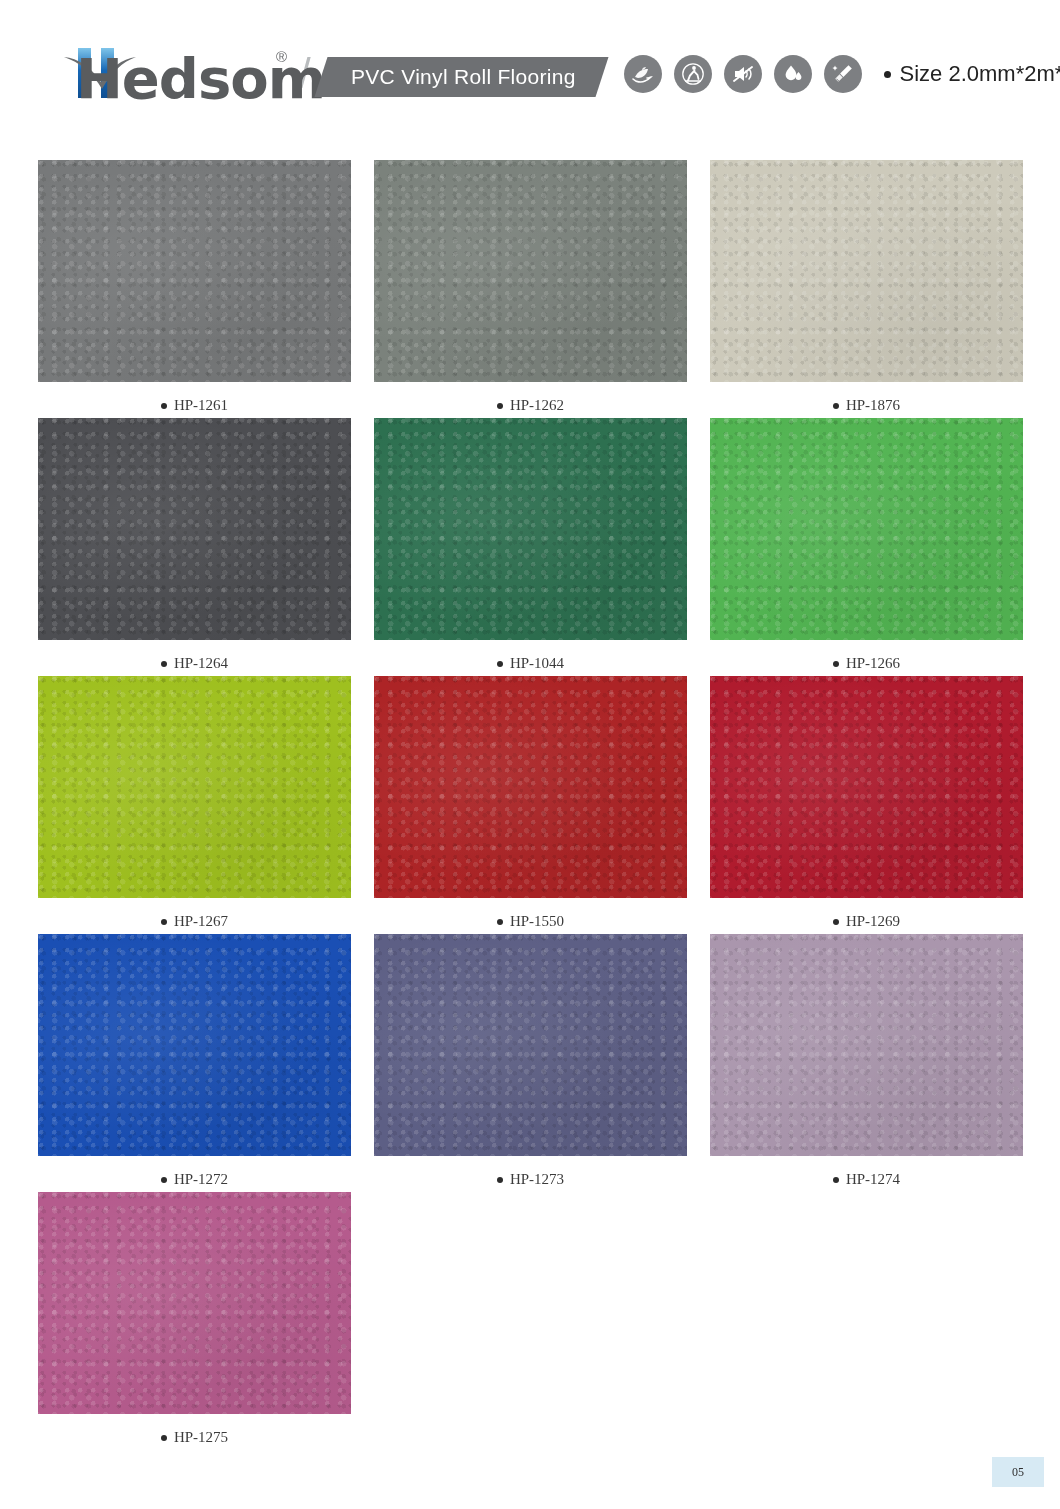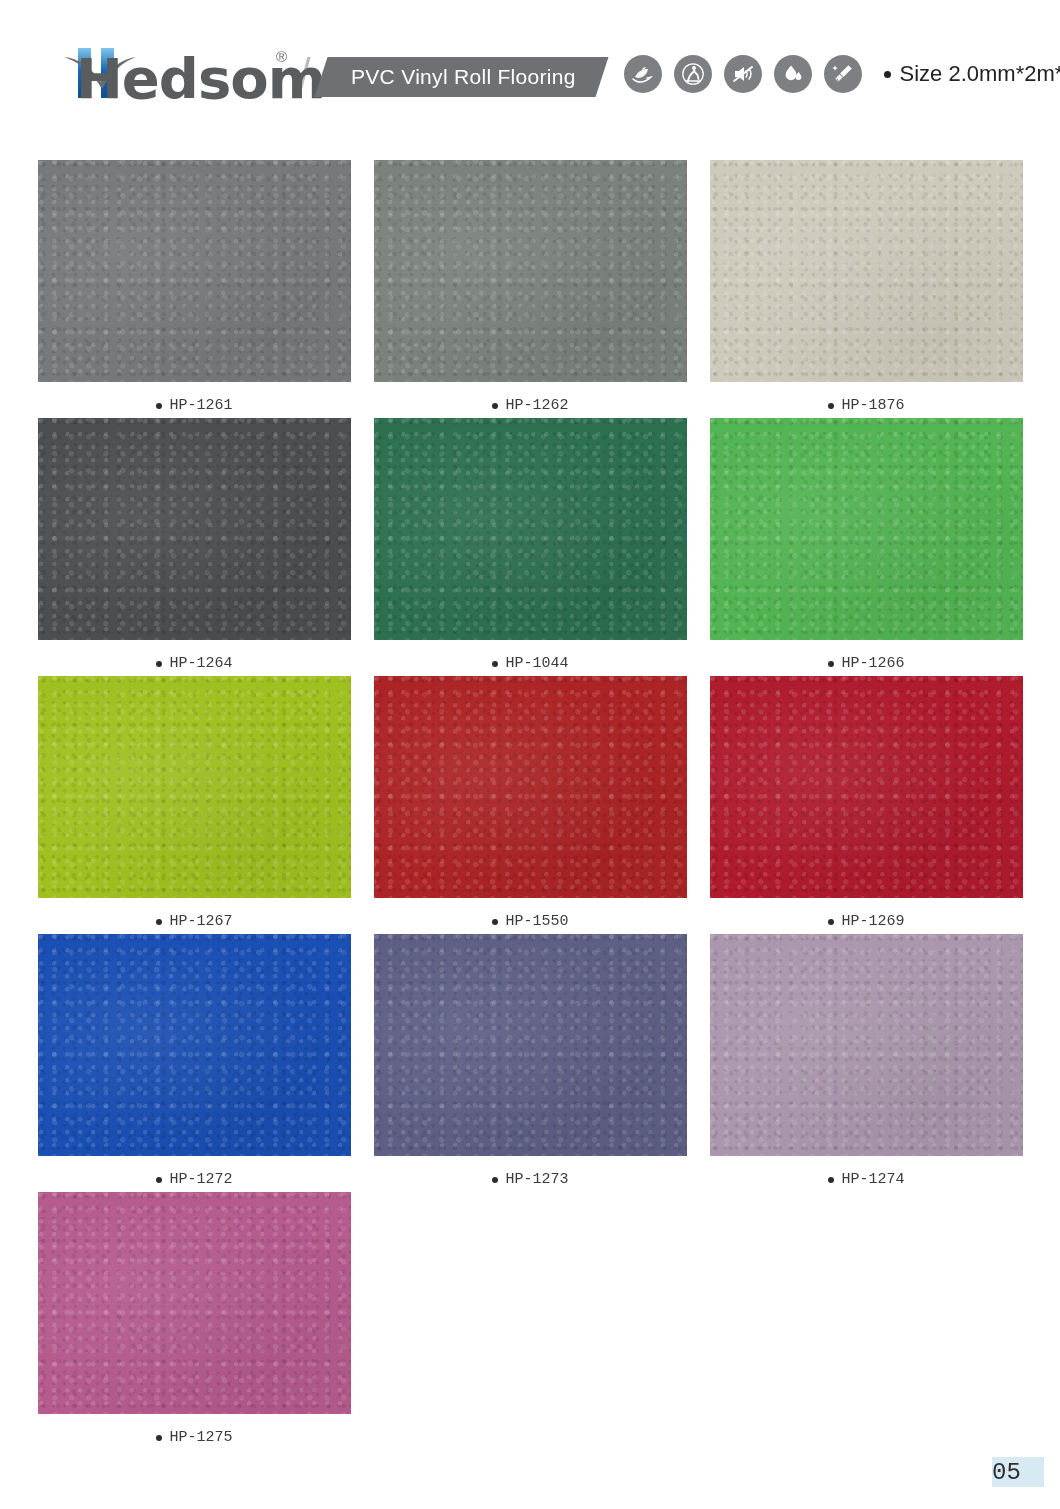--- a/index.html
+++ b/index.html
@@ -192,42 +192,43 @@
     pointer-events: none;
   }
 
   .caption {
     margin-top: 15px;
     display: flex;
     align-items: center;
     gap: 7px;
     font-size: 15px;
     color: #3b3b3b;
-    font-family: Liberation Mono, monospace;
+    font-family: Liberation Serif, serif;
   }
   .cap-dot {
     width: 6px; height: 6px;
     border-radius: 50%;
     background: #2c2c2c;
     display: inline-block;
   }
 
   
   .page-num {
     position: absolute;
     right: 16px;
     bottom: 22px;
     width: 52px;
     height: 30px;
     background: #d7eaf4;
     display: flex;
     align-items: center;
-    font-size: 24px;
+    justify-content: center;
+    font-size: 12px;
     color: #2e2e2e;
-    font-family: Liberation Mono, monospace;
+    font-family: Liberation Serif, serif;
   }
 </style>
 </head>
 <body>
 
 <div class="page">
 
   <div class="header">
 
     <div class="logo-block">

